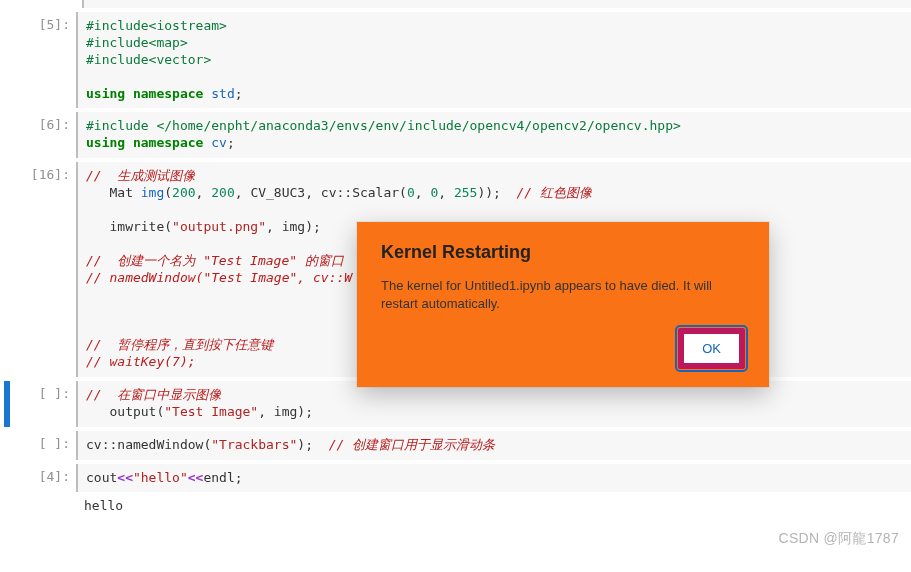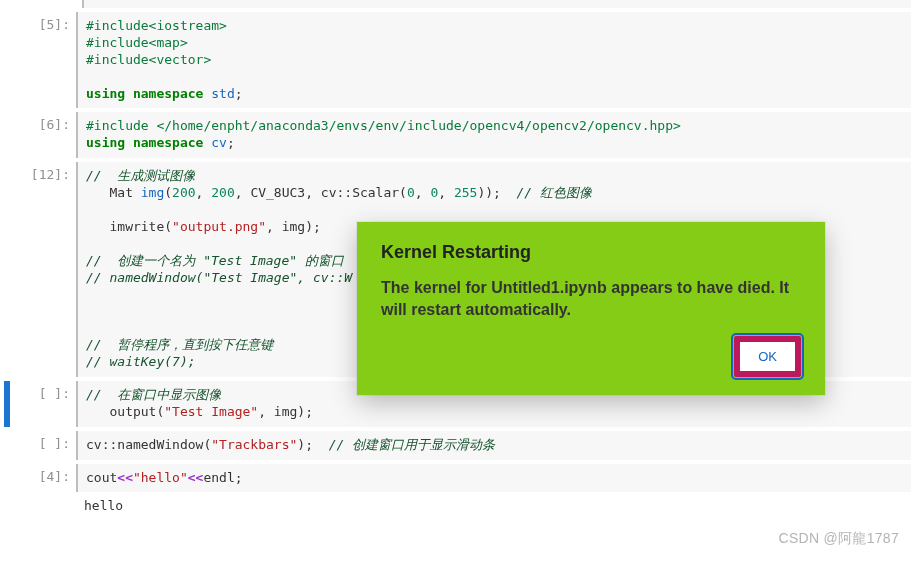--- a/index.html
+++ b/index.html
@@ -64,49 +64,48 @@
     background: #f7f7f7;
   }
   
   .cp { color: #0a7a3a; } 
   .kw { color: #008000; font-weight: bold; } 
   .nn { color: #1565c0; }
   .nm { color: #1565c0; }
   .pu { color: #333; }
   .nu { color: #098658; } 
   .st { color: #b22222; } 
-  .co { color: #14532d; font-style: italic; } 
+  .co { color: #b91c1c; font-style: italic; } 
   .op { color: #9933cc; font-weight: bold; }
   
   .backdrop {
     position: absolute;
     inset: 0;
     background: transparent;
   }
   .dialog {
     position: absolute;
     left: 357px;
     top: 222px;
-    width: 468px;
-    background: #84cc16;
+    width: 412px;
+    background: #f97316;
     box-shadow: 0 8px 24px rgba(0,0,0,0.25), 0 0 0 1px rgba(0,0,0,0.05);
     font-family: -apple-system, Helvetica, Arial, sans-serif;
   }
   .dialog-head {
     padding: 20px 24px 0 24px;
     font-size: 18px;
     font-weight: 600;
     color: #222;
   }
   .dialog-body {
     padding: 14px 24px 4px 24px;
-    font-size: 16px;
+    font-size: 13px;
     color: #333;
     line-height: 1.35;
-    font-weight: bold;
   }
   .dialog-foot {
     padding: 12px 24px 18px 24px;
     text-align: right;
   }
   .ok-btn {
     background: #fff;
     border: 6px solid #be185d;
     color: #1565c0;
     padding: 7px 18px;
@@ -150,21 +149,21 @@
     <div class="left-indicator"></div>
     <div class="prompt">[6]:</div>
     <div class="cell-body">
       <div class="input-area"><span class="cp">#include &lt;/home/enpht/anaconda3/envs/env/include/opencv4/opencv2/opencv.hpp&gt;</span>
 <span class="kw">using namespace</span> <span class="nn">cv</span><span class="pu">;</span></div>
     </div>
   </div>
 
   <div class="cell">
     <div class="left-indicator"></div>
-    <div class="prompt">[12]:</div>
+    <div class="prompt">[16]:</div>
     <div class="cell-body">
       <div class="input-area"><span class="co">//  生成测试图像</span>
 <span>   Mat </span><span class="nm">img</span><span>(</span><span class="nu">200</span><span>, </span><span class="nu">200</span><span>, CV_8UC3, cv::Scalar(</span><span class="nu">0</span><span>, </span><span class="nu">0</span><span>, </span><span class="nu">255</span><span>));  </span><span class="co">// 红色图像</span>
 
 <span>   imwrite(</span><span class="st">"output.png"</span><span>, img);</span>
 
 <span class="co">//  创建一个名为 "Test Image" 的窗口</span>
 <span class="co">// namedWindow("Test Image", cv::W</span>
 
 

